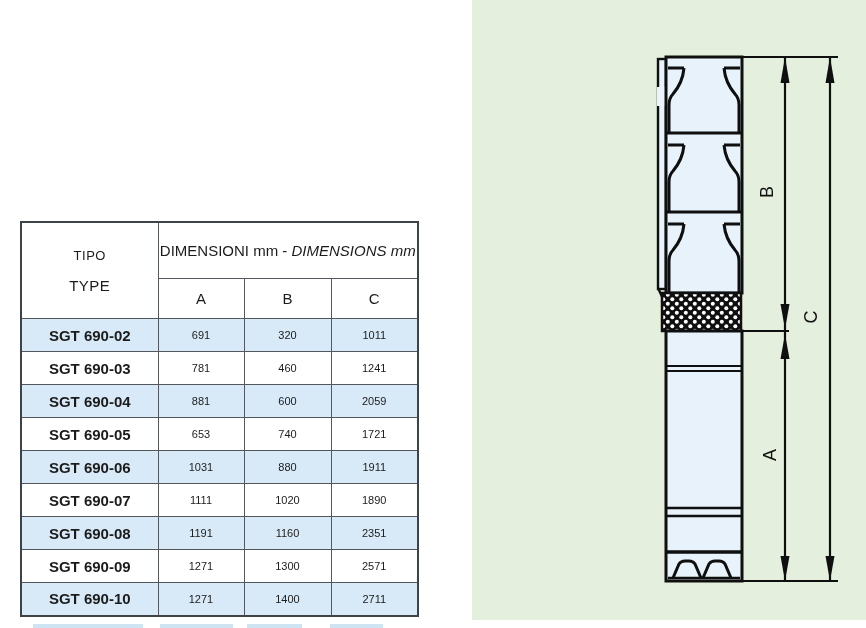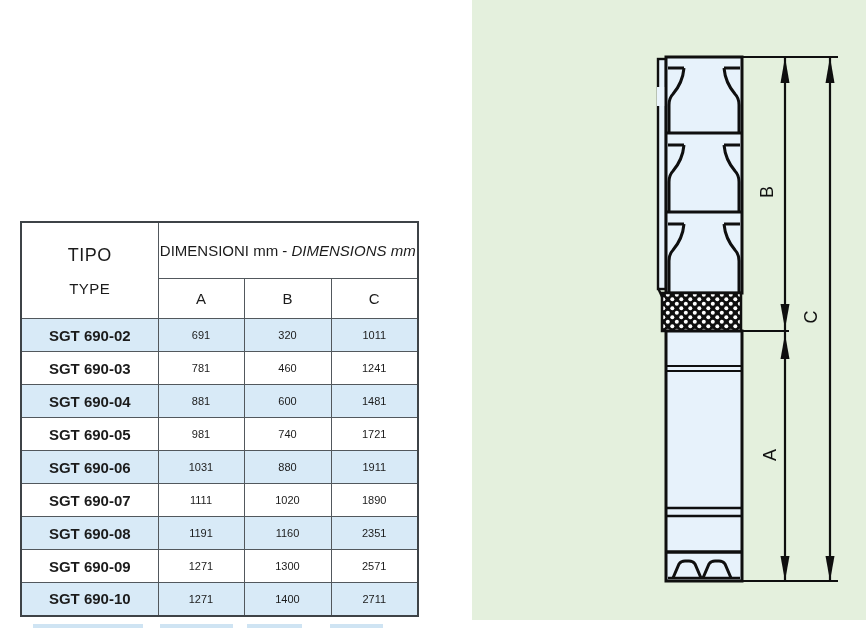--- a/index.html
+++ b/index.html
@@ -25,21 +25,21 @@
   .spec-table td,.spec-table th{
     border:1px solid #52585d;
     text-align:center;vertical-align:middle;
     font-size:15px;font-weight:400;padding:0;
   }
   .col-model{width:137px;}
   .col-a{width:86px;}
   .col-b{width:87px;}
   .col-c{width:87px;}
   .hdr-tipo-cell{height:95px;}
-  .hdr-tipo{font-size:18px;letter-spacing:.5px;margin-bottom:14px;}
+  .hdr-tipo{font-size:13px;letter-spacing:.5px;margin-bottom:14px;}
   .hdr-type{font-size:15px;letter-spacing:.5px;}
   .hdr-dim-cell{height:54px;font-size:15px;}
   .hdr-dim-italic{font-style:italic;}
   .hdr-abc{height:39px;font-size:16px;}
   .spec-table tr.data-row{height:33px;margin-top:35px;}
   .spec-table tr.blue td{background:#d8eaf7;}
   .spec-table td.model{font-weight:700;font-size:15px;}
   .spec-table td.val{font-size:11px;}
 
   
@@ -84,25 +84,25 @@
   <tr class="data-row">
     <td class="model">SGT 690-03</td>
     <td class="val">781</td>
     <td class="val">460</td>
     <td class="val">1241</td>
   </tr>
   <tr class="data-row blue">
     <td class="model">SGT 690-04</td>
     <td class="val">881</td>
     <td class="val">600</td>
-    <td class="val">1481</td>
+    <td class="val">2059</td>
   </tr>
   <tr class="data-row">
     <td class="model">SGT 690-05</td>
-    <td class="val">981</td>
+    <td class="val">653</td>
     <td class="val">740</td>
     <td class="val">1721</td>
   </tr>
   <tr class="data-row blue">
     <td class="model">SGT 690-06</td>
     <td class="val">1031</td>
     <td class="val">880</td>
     <td class="val">1911</td>
   </tr>
   <tr class="data-row">

